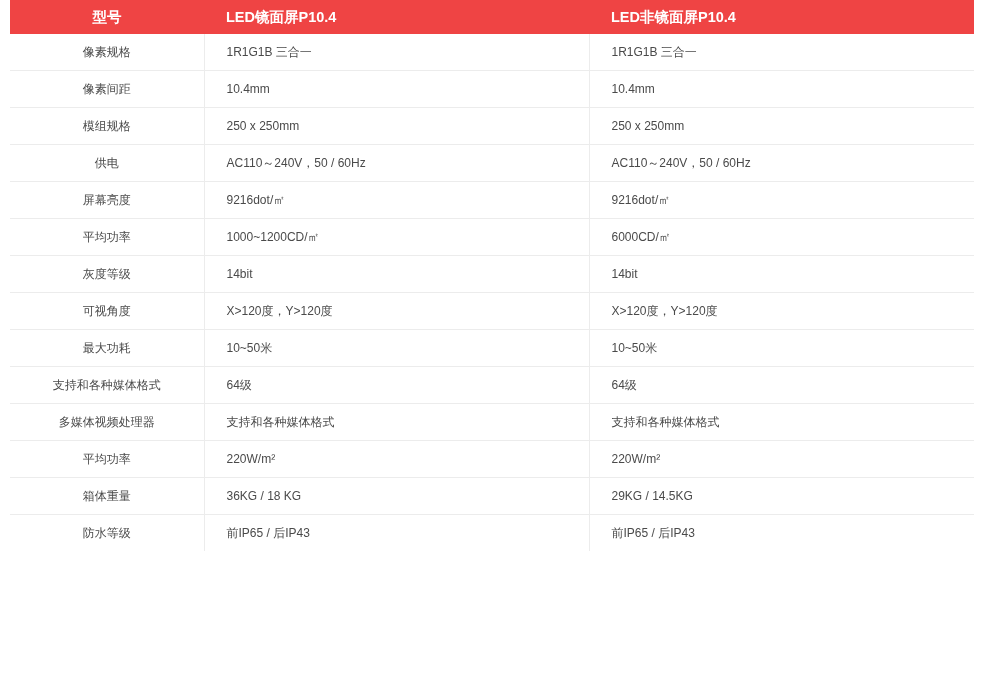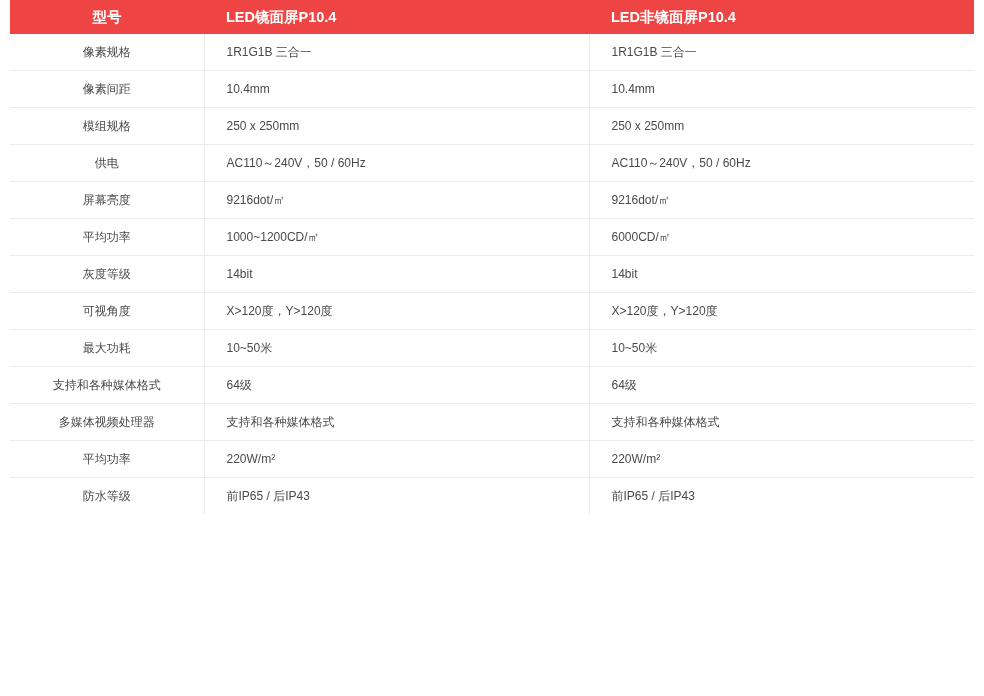--- a/index.html
+++ b/index.html
@@ -144,18 +144,23 @@
         <td class="c0">多媒体视频处理器</td>
         <td class="c1">支持和各种媒体格式</td>
         <td class="c2">支持和各种媒体格式</td>
       </tr>
       <tr>
         <td class="c0">平均功率</td>
         <td class="c1">220W/m²</td>
         <td class="c2">220W/m²</td>
       </tr>
       <tr>
+        <td class="c0">箱体重量</td>
+        <td class="c1">36KG / 18 KG</td>
+        <td class="c2">29KG / 14.5KG</td>
+      </tr>
+      <tr>
         <td class="c0">防水等级</td>
         <td class="c1">前IP65 / 后IP43</td>
         <td class="c2">前IP65 / 后IP43</td>
       </tr>
     </tbody>
 </table>
 
 </body></html>

